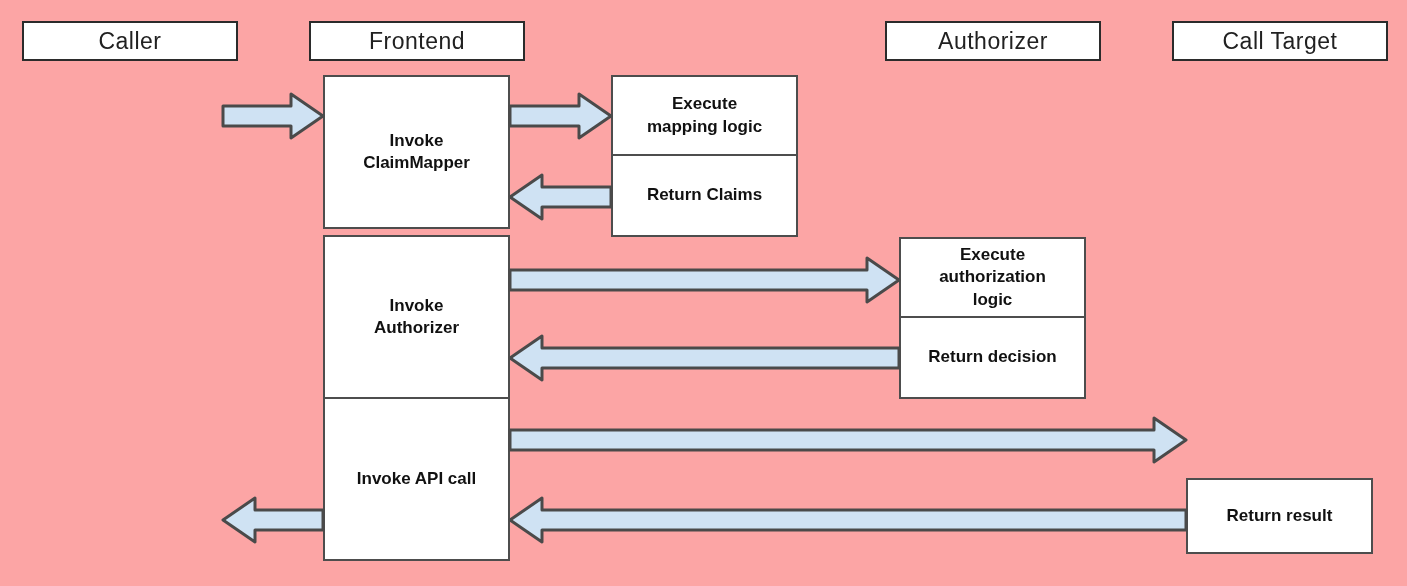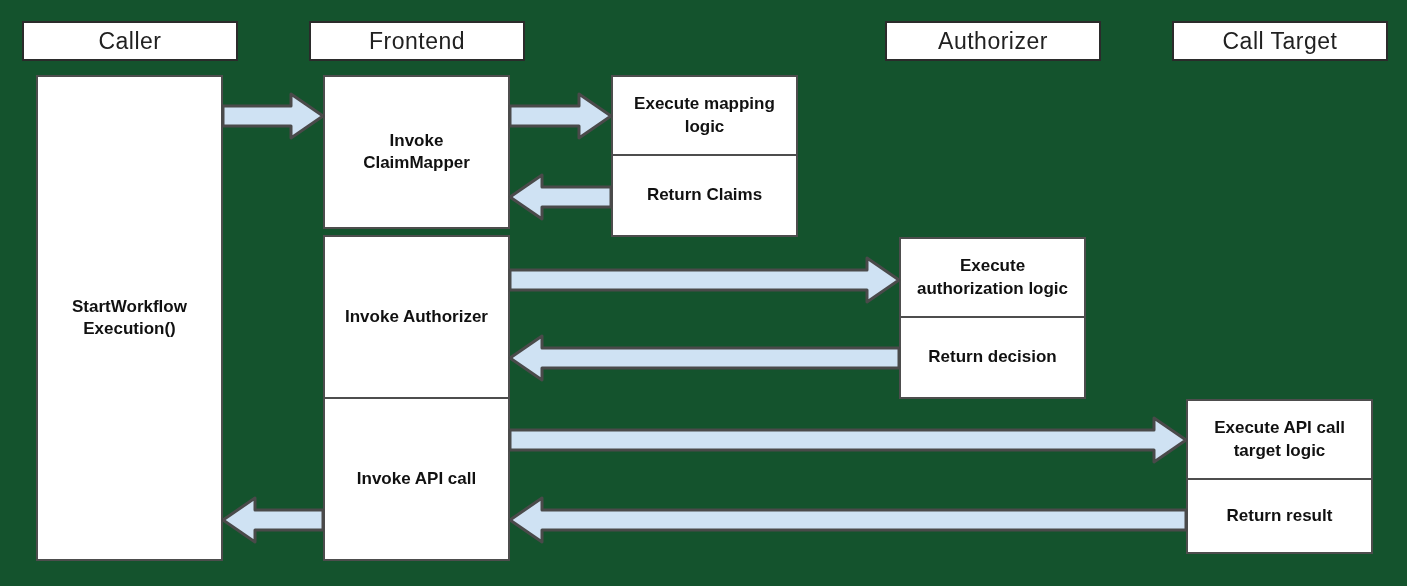--- a/index.html
+++ b/index.html
@@ -4,21 +4,21 @@
 <style>
   html, body {
     margin: 0;
     padding: 0;
     background: #000000;
   }
   .canvas {
     position: relative;
     width: 1407px;
     height: 586px;
-    background: #14532d;
+    background: #fca5a5;
     font-family: "Liberation Sans", sans-serif;
     overflow: hidden;
   }
   .hdr {
     position: absolute;
     top: 21px;
     width: 216px;
     height: 40px;
     background: #ffffff;
     border: 2px solid #2b2b2b;
@@ -39,21 +39,21 @@
     border: 2px solid #4d4d4d;
     box-sizing: border-box;
     display: flex;
     align-items: center;
     justify-content: center;
     text-align: center;
     font-size: 17px;
     font-weight: 700;
     color: #111111;
     line-height: 1.3;
-    padding: 0 11px;
+    padding: 0 22px;
   }
   .arrows {
     position: absolute;
     left: 0;
     top: 0;
     pointer-events: none;
   }
   .arrow {
     fill: #cfe2f3;
     stroke: #4a4a4a;
@@ -64,23 +64,20 @@
 </head>
 <body>
 
 <div class="canvas">
 
   <div class="hdr" style="left:22px">Caller</div>
   <div class="hdr" style="left:309px">Frontend</div>
   <div class="hdr" style="left:885px">Authorizer</div>
   <div class="hdr" style="left:1172px">Call Target</div>
 
-  <div class="box" style="left:36px; top:75px; height:486px">
-    <span>StartWorkflow Execution()</span>
-  </div>
 
   <div class="box" style="left:323px; top:75px; height:154px">
     <span>Invoke ClaimMapper</span>
   </div>
   <div class="box" style="left:323px; top:397px; height:164px">
     <span>Invoke API call</span>
   </div>
   <div class="box" style="left:323px; top:235px; height:164px">
     <span>Invoke Authorizer</span>
   </div>
@@ -92,23 +89,20 @@
     <span>Return Claims</span>
   </div>
 
   <div class="box" style="left:899px; top:237px; height:81px">
     <span>Execute authorization logic</span>
   </div>
   <div class="box" style="left:899px; top:316px; height:83px">
     <span>Return decision</span>
   </div>
 
-  <div class="box" style="left:1186px; top:399px; height:81px">
-    <span>Execute API call target logic</span>
-  </div>
   <div class="box" style="left:1186px; top:478px; height:76px">
     <span>Return result</span>
   </div>
 
   <svg class="arrows" width="1407" height="586" viewBox="0 0 1407 586">
     <polygon class="arrow" points="223,106 291,106 291,94 323,116 291,138 291,126 223,126"></polygon>
     <polygon class="arrow" points="510,106 579,106 579,94 611,116 579,138 579,126 510,126"></polygon>
     <polygon class="arrow" points="611,187 542,187 542,175 510,197 542,219 542,207 611,207"></polygon>
     <polygon class="arrow" points="510,270 867,270 867,258 899,280 867,302 867,290 510,290"></polygon>
     <polygon class="arrow" points="899,348 542,348 542,336 510,358 542,380 542,368 899,368"></polygon>

